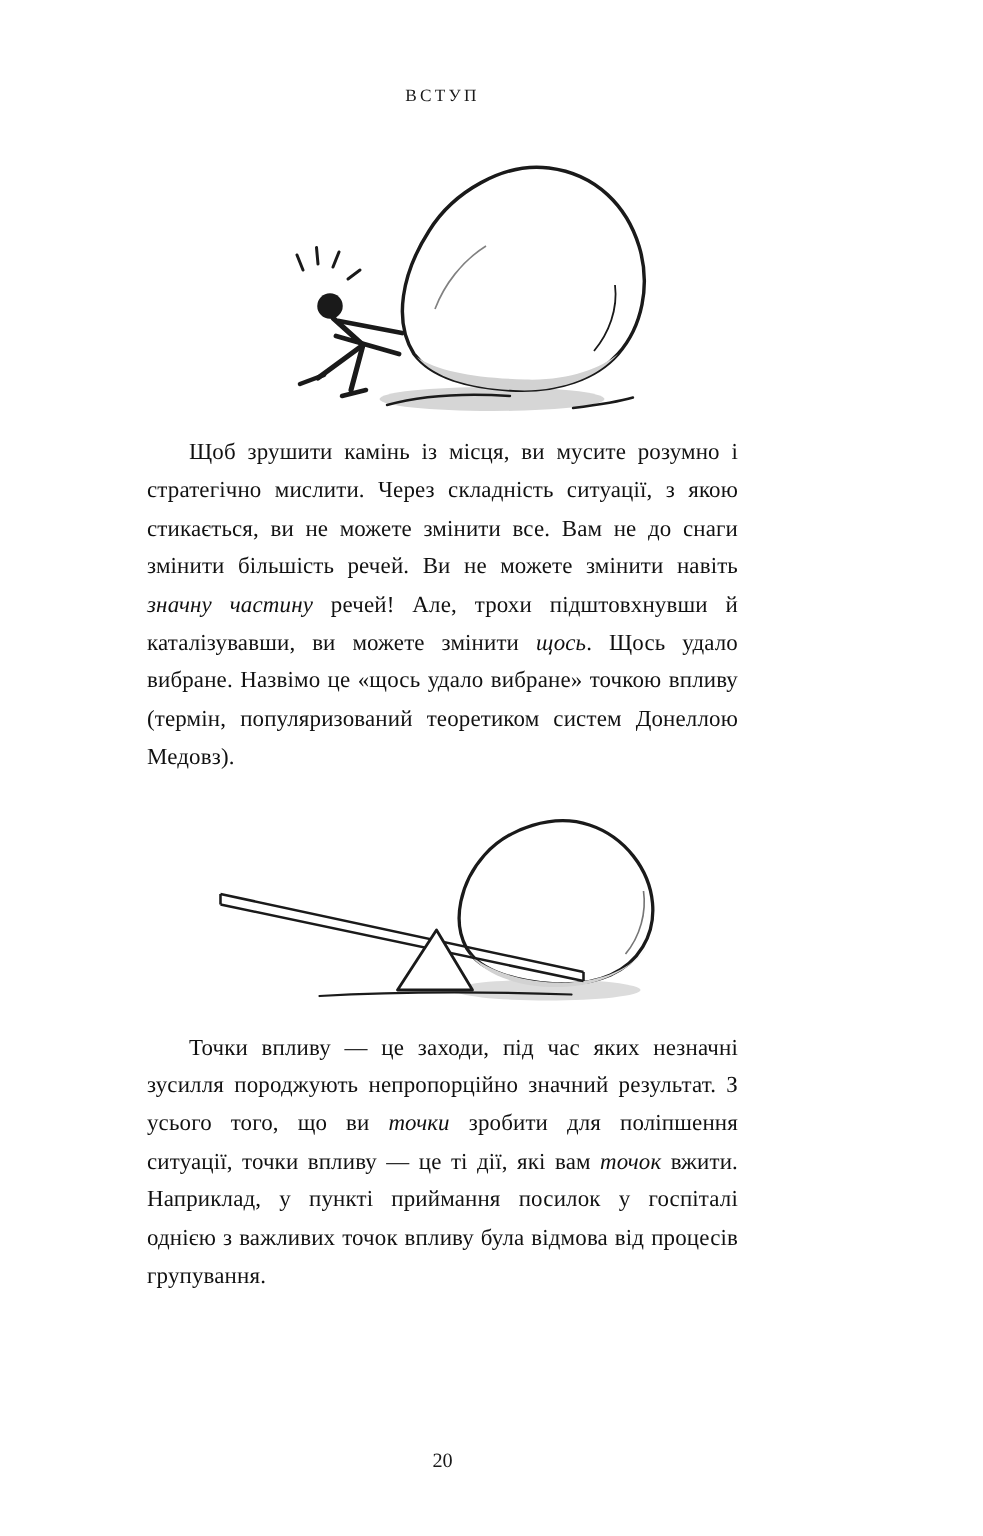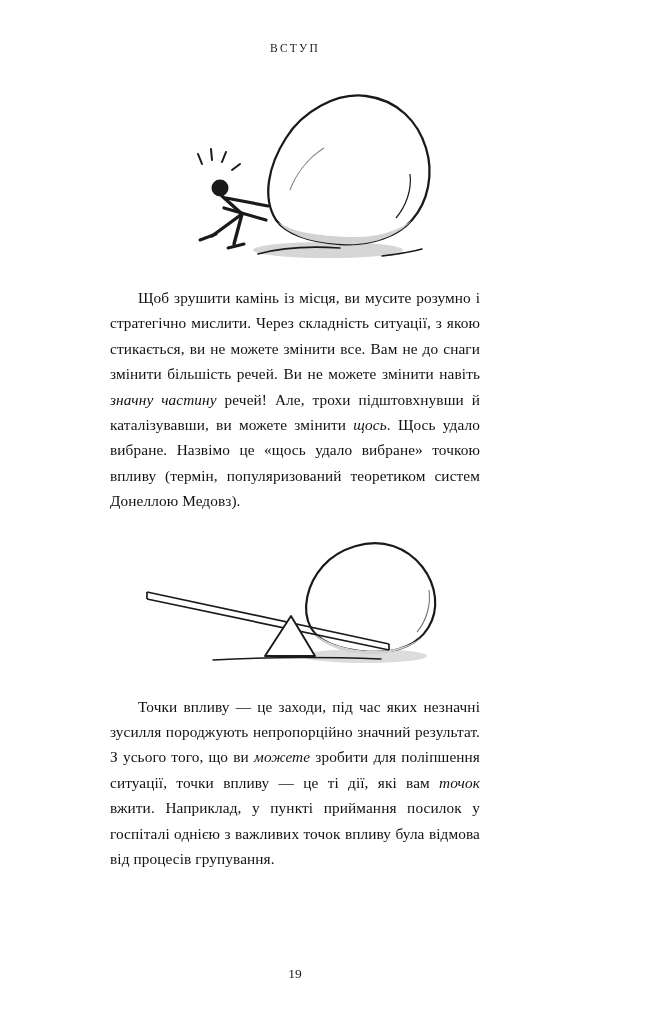--- a/index.html
+++ b/index.html
@@ -12,21 +12,21 @@
     background: #ffffff;
     font-family: "Liberation Serif", serif;
     color: #111111;
     position: relative;
     overflow: hidden;
   }
   .page {
     width: 590px;
     height: 1024px;
     box-sizing: border-box;
-    padding: 0 98px;
+    padding: 16px 98px;
     position: relative;
   }
   .running-head {
     text-align: center;
     font-family: "Liberation Serif", serif;
     font-size: 11.5px;
     letter-spacing: 2.2px;
     color: #1a1a1a;
     padding-top: 42px;
     text-transform: uppercase;
@@ -42,21 +42,21 @@
   }
   .figure-two {
     margin-top: 18px;
     height: 150px;
   }
   p.body {
     font-size: 15.3px;
     line-height: 25.4px;
     text-align: justify;
     text-indent: 28px;
-    margin: 12px;
+    margin: 0;
     -webkit-hyphens: auto;
     hyphens: auto;
     letter-spacing: 0.1px;
   }
   .para-one {
     margin-top: 34px;
   }
   .para-two {
     margin-top: 36px;
   }
@@ -132,17 +132,17 @@
       <path d="M22 60 L22 67" stroke="#1a1a1a" stroke-width="1.7"></path>
       <path d="M264 112 L264 118" stroke="#1a1a1a" stroke-width="1.7"></path>
 
       <path d="M140 124 L166 84 L190 124 Z" fill="#ffffff" stroke="#1a1a1a" stroke-width="1.9" stroke-linejoin="round"></path>
 
       <path d="M88 128 C140 125 196 125 256 127" stroke="#1a1a1a" stroke-width="1.5" fill="none" stroke-linecap="round"></path>
     </svg>
   </div>
 
   <p class="body para-two">
-    <span>Точки впливу — це заходи, під час яких незначні зусилля породжують непропорційно значний результат. З усього того, що ви </span><em>можете</em><span> зробити для поліпшення ситуації, точки впливу — це ті дії, які вам </span><em>точок</em><span> вжити. Наприклад, у пункті приймання посилок у госпіталі однією з важливих точок впливу була відмова від процесів групування.</span>
+    <span>Точки впливу — це заходи, під час яких незначні зусилля породжують непропорційно значний результат. З усього того, що ви </span><em>точки</em><span> зробити для поліпшення ситуації, точки впливу — це ті дії, які вам </span><em>точок</em><span> вжити. Наприклад, у пункті приймання посилок у госпіталі однією з важливих точок впливу була відмова від процесів групування.</span>
   </p>
 
-  <div class="folio">19</div>
+  <div class="folio">20</div>
 </div>
 
 </body></html>

